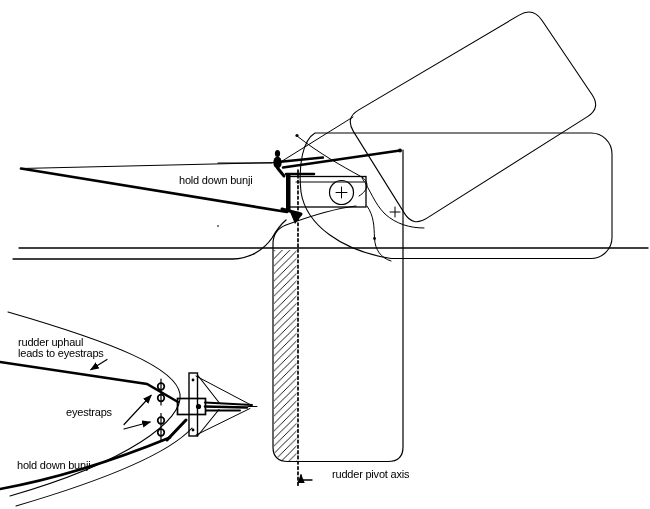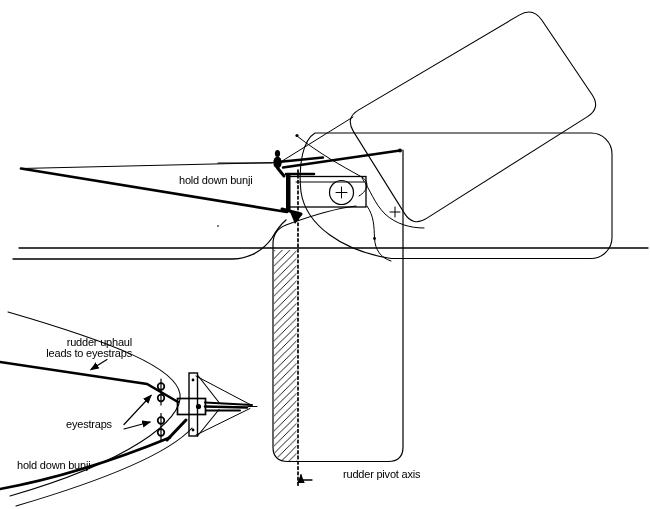--- a/index.html
+++ b/index.html
@@ -5,21 +5,21 @@
   html,body{margin:0;padding:0;background:#fff;}
   .canvas{
     position:relative;width:650px;height:509px;background:#ffffff;
     font-family:"Liberation Sans",sans-serif;overflow:hidden;
   }
   .canvas svg{position:absolute;left:0;top:0;}
   .lbl{
     position:absolute;font-size:11px;font-weight:normal;letter-spacing:-0.2px;
     color:#000;white-space:nowrap;line-height:11px;
   }
-  .lbl-center{text-align:right;}
+  .lbl-center{text-align:left;}
 </style>
 </head>
 <body>
 
 <div class="canvas">
 
   <svg width="650" height="509" viewBox="0 0 650 509" fill="none" stroke="#000" stroke-linecap="round">
     <defs>
       <pattern id="hatch" patternUnits="userSpaceOnUse" width="7.5" height="7.5">
         <path d="M-1,8.5 L8.5,-1" stroke="#000" stroke-width="0.9"></path>
@@ -123,18 +123,18 @@
     </g>
   </svg>
 
   <div class="lbl" style="left:179px;top:175px;">hold down bunji</div>
 
   <div class="lbl lbl-center" style="left:18px;top:337px;width:114px;">
     <div>rudder uphaul</div>
     <div>leads to eyestraps</div>
   </div>
 
-  <div class="lbl" style="left:66px;top:419px;text-align:right;">eyestraps</div>
+  <div class="lbl" style="left:66px;top:407px;text-align:right;">eyestraps</div>
 
   <div class="lbl" style="left:17px;top:460px;">hold down bunji</div>
 
-  <div class="lbl" style="left:343px;top:469px;">rudder pivot axis</div>
+  <div class="lbl" style="left:332px;top:469px;">rudder pivot axis</div>
 </div>
 
 </body></html>

